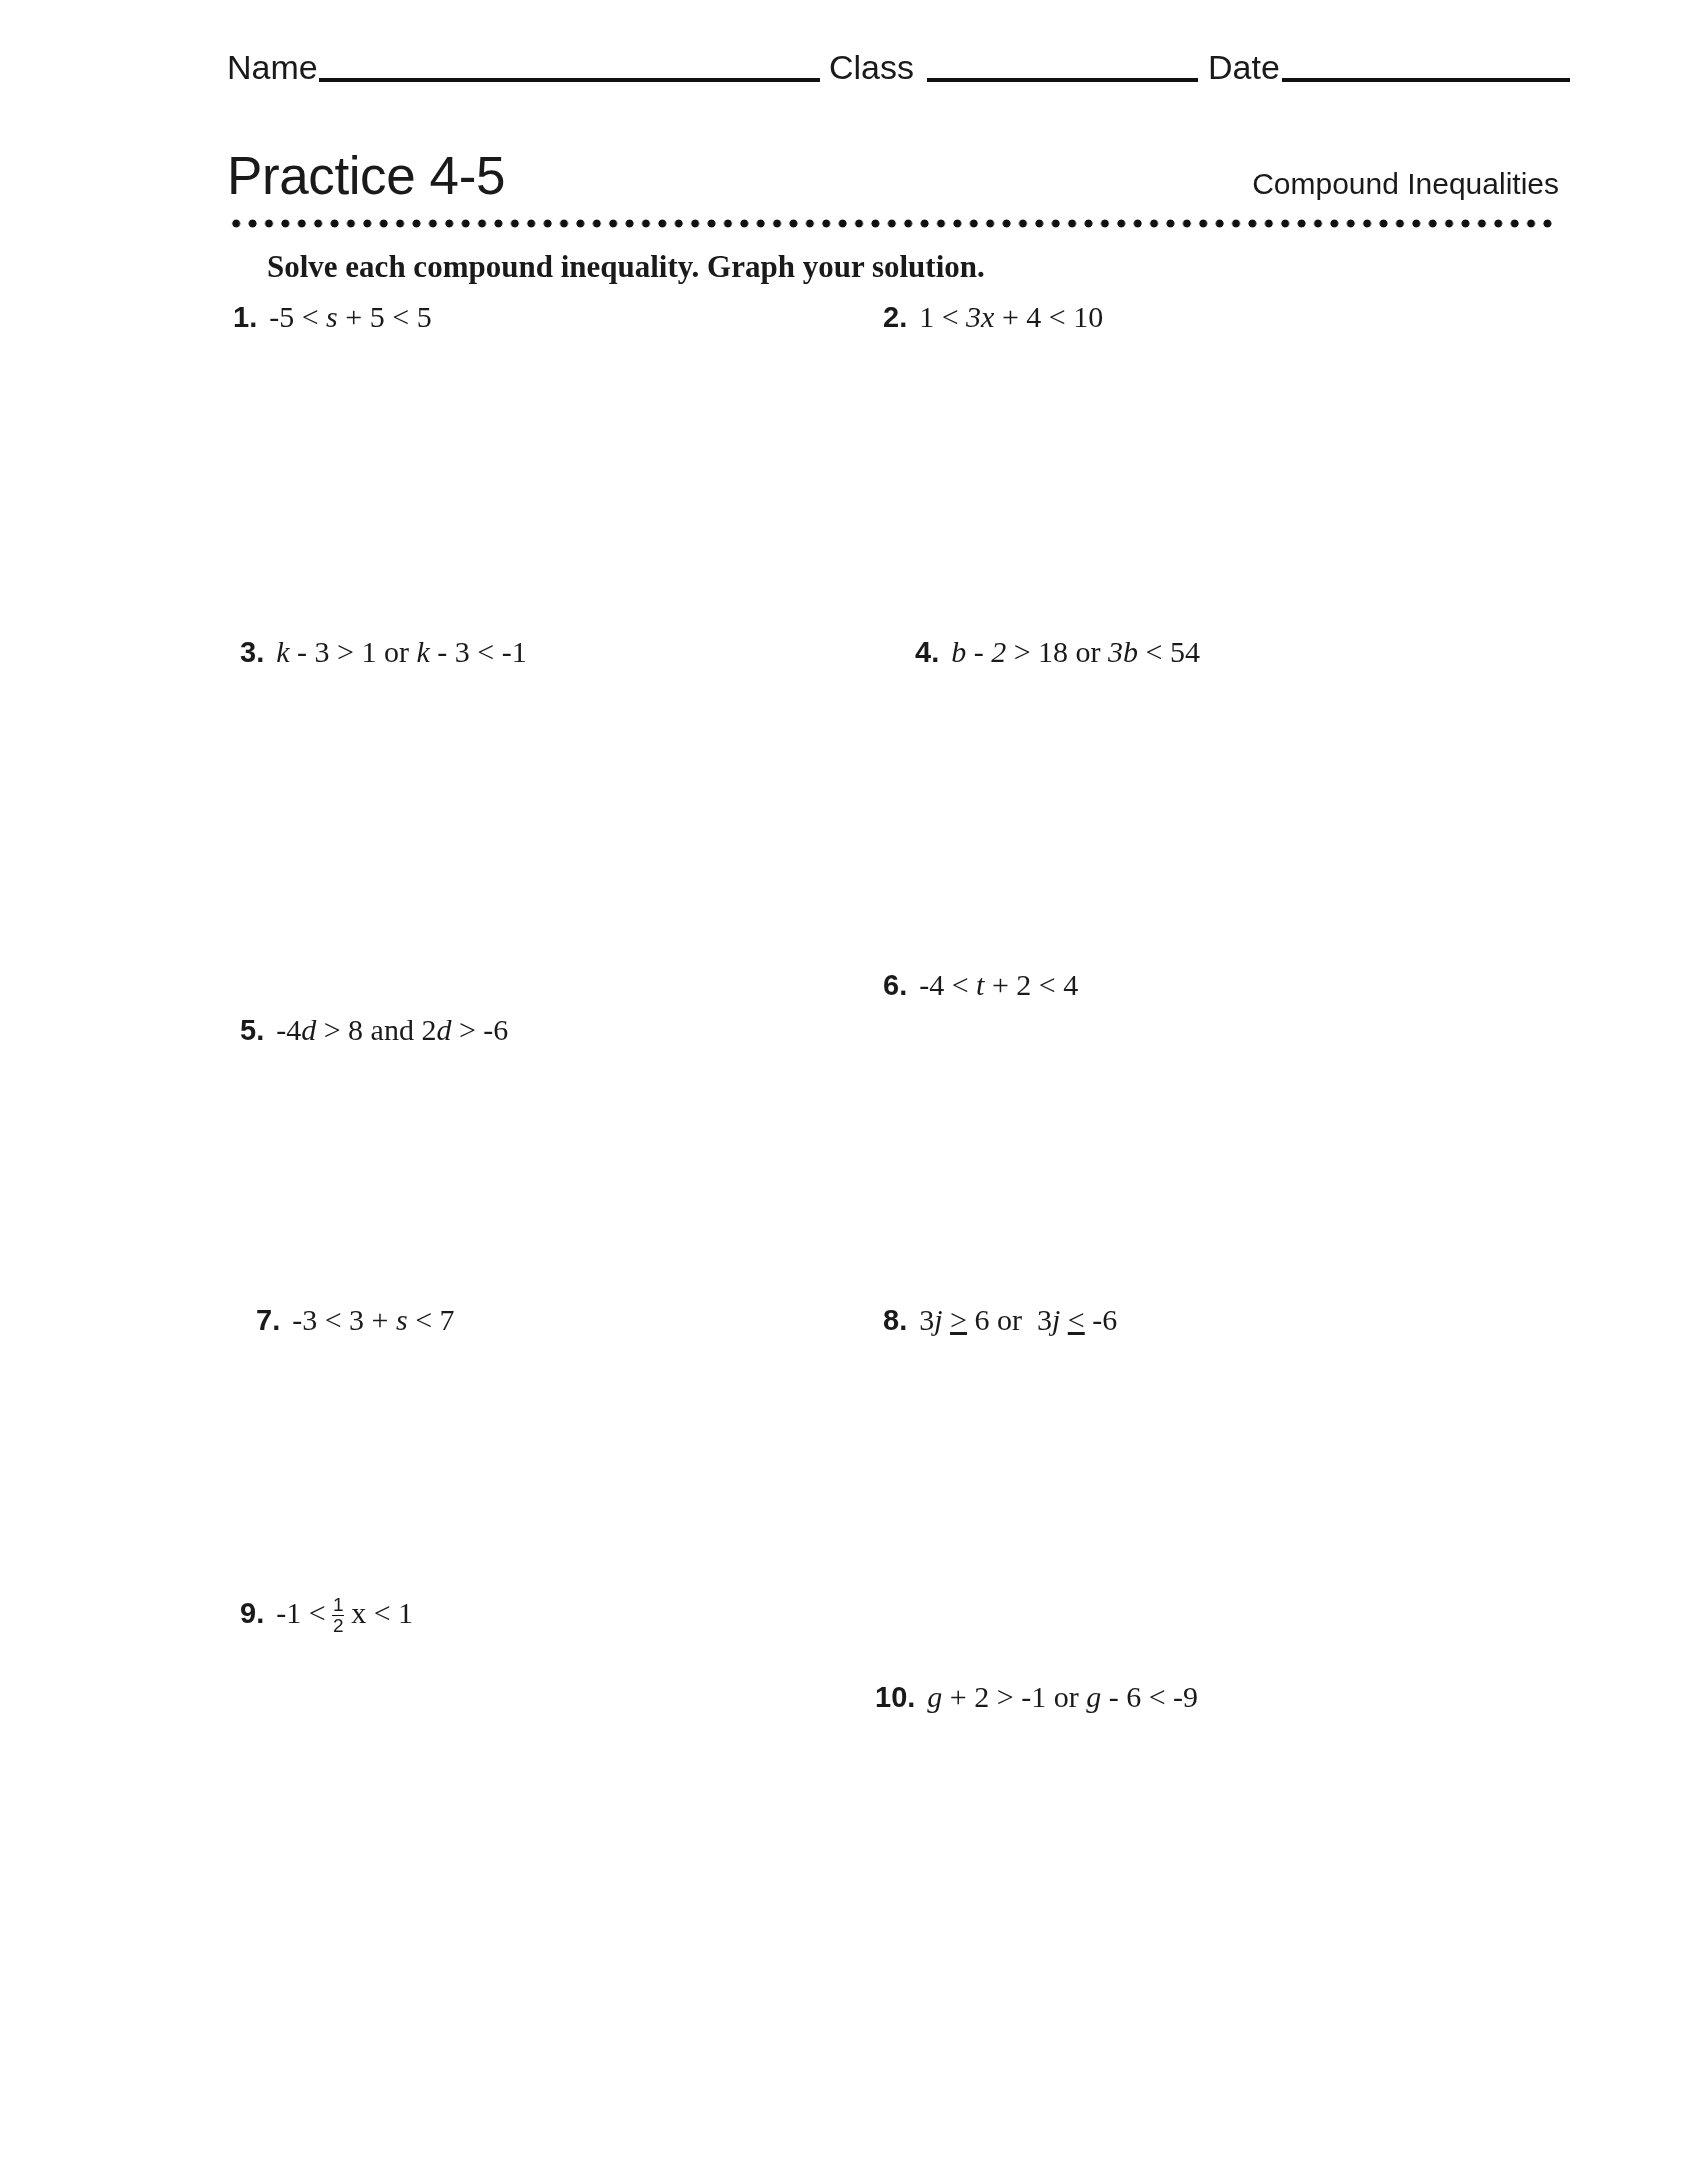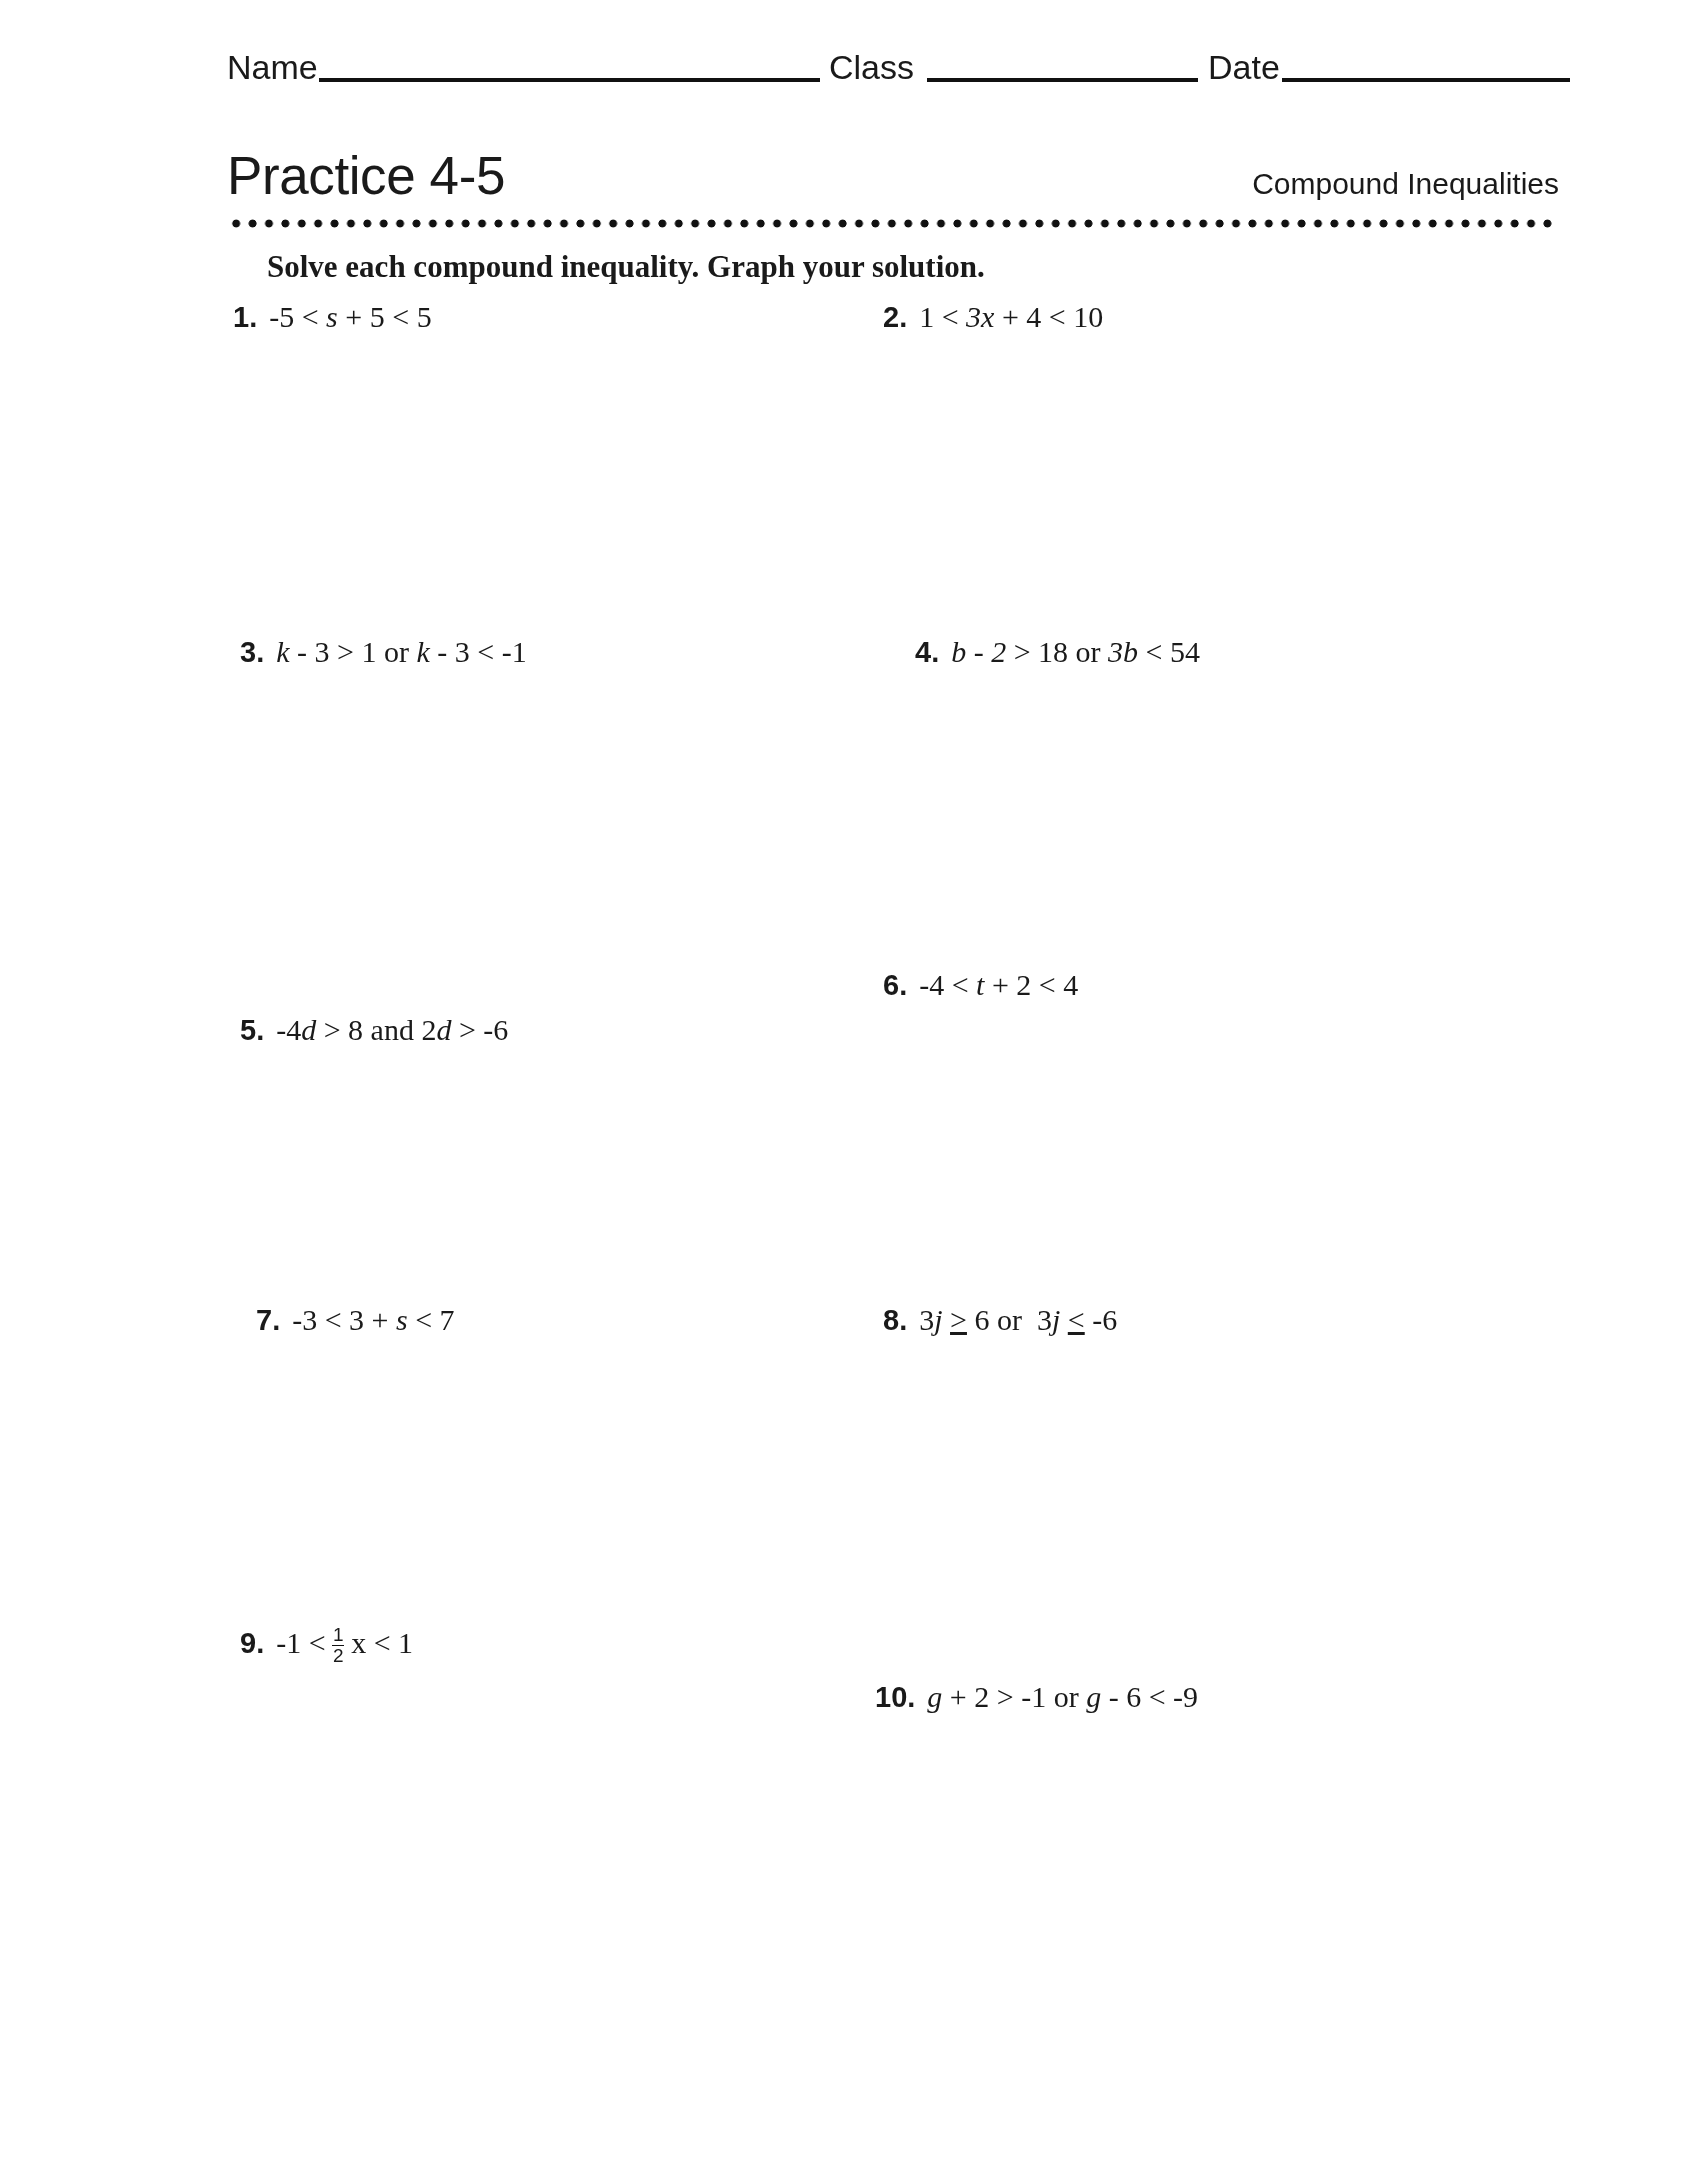--- a/index.html
+++ b/index.html
@@ -61,19 +61,19 @@
   <span class="num">6.</span><span class="expr">-4 &lt; <i>t</i> + 2 &lt; 4</span>
 </div>
 
 <div class="abs prob" style="left:256px; top:1303px;">
   <span class="num">7.</span><span class="expr">-3 &lt; 3 + <i>s</i> &lt; 7</span>
 </div>
 <div class="abs prob" style="left:883px; top:1303px;">
   <span class="num">8.</span><span class="expr">3<i>j</i> <span class="ul">&gt;</span> 6 or &nbsp;3<i>j</i> <span class="ul">&lt;</span> -6</span>
 </div>
 
-<div class="abs prob" style="left:240px; top:1595px;margin-top:30px;">
+<div class="abs prob" style="left:240px; top:1595px;">
   <span class="num">9.</span><span class="expr">-1 &lt;<span class="frac"><span>1</span><span class="bar"></span><span>2</span></span>x &lt; 1</span>
 </div>
 <div class="abs prob" style="left:875px; top:1680px;">
   <span class="num">10.</span><span class="expr"><i>g</i> + 2 &gt; -1 or <i>g</i> - 6 &lt; -9</span>
 </div>
 
 
 </body></html>

